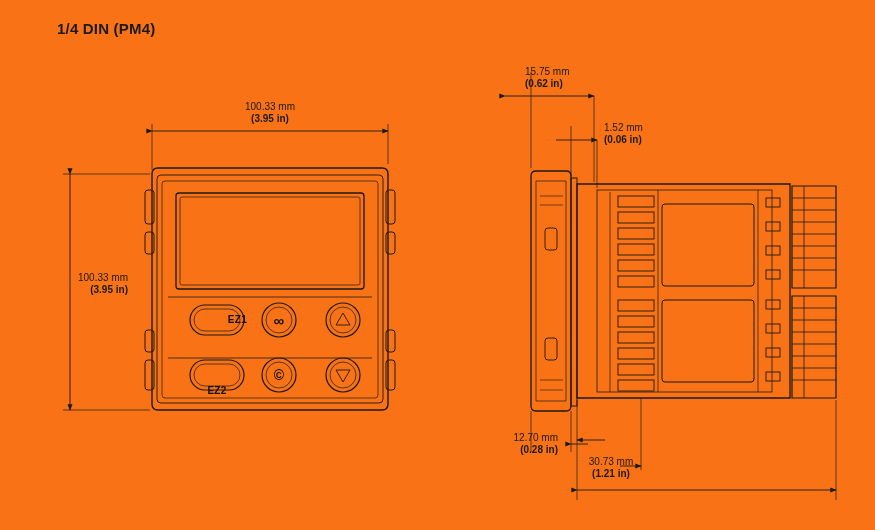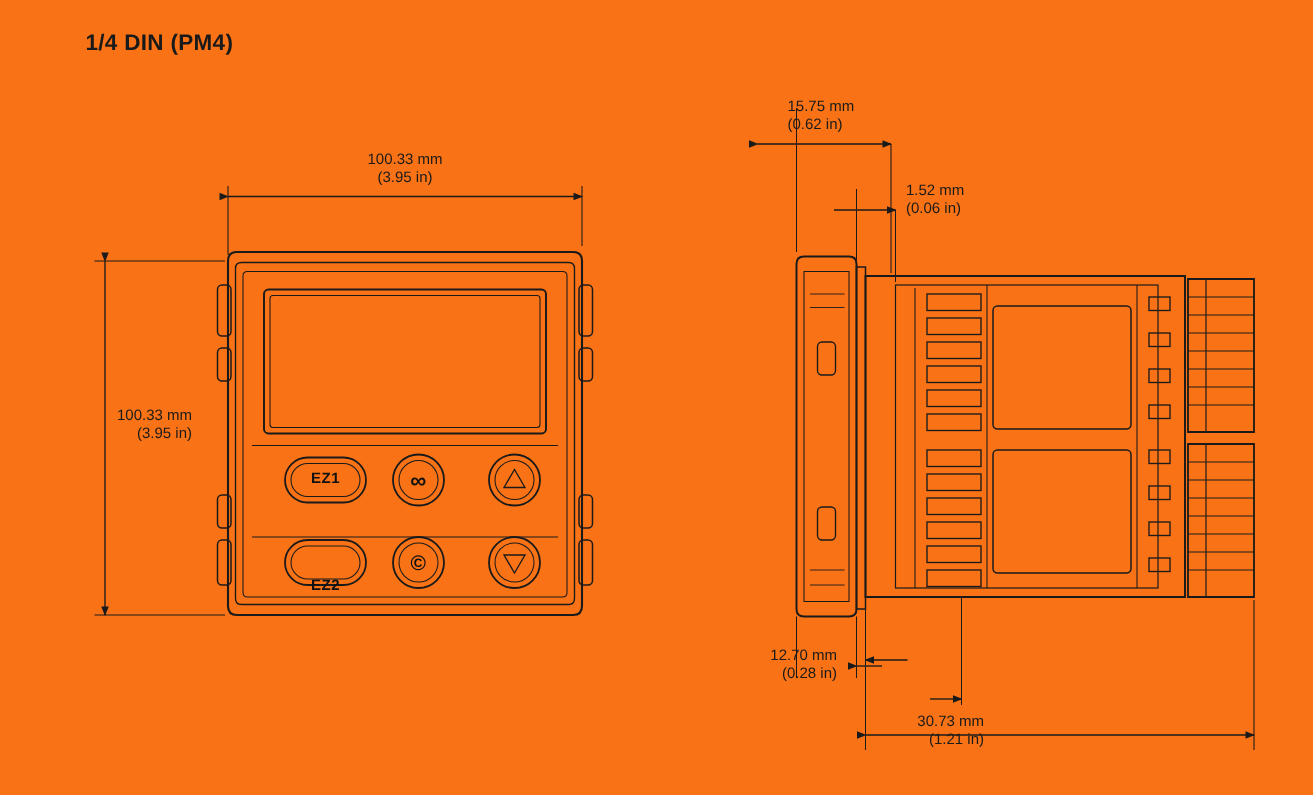--- a/index.html
+++ b/index.html
@@ -29,20 +29,21 @@
   }
   .dim-label {
     position: absolute;
     font-size: 10px;
     line-height: 12px;
     color: #1a1a1a;
     white-space: nowrap;
   }
   .dim-label .l2 {
     display: block;
+    font-weight: bold;
   }
   .center { text-align: center; }
   .right { text-align: right; }
 
   svg { display: block; }
   .svg-layer {
     position: absolute;
     left: 0;
     top: 0;
   }
@@ -235,21 +236,21 @@
 
       <g>
         <line x1="577" y1="470" x2="577" y2="500" stroke-width="0.7"></line>
         <line x1="836" y1="400" x2="836" y2="500" stroke-width="0.7"></line>
         <line x1="577" y1="490" x2="836" y2="490" stroke-width="0.9" marker-start="url(#arrStart)" marker-end="url(#arrEnd)"></line>
       </g>
 
     </g>
   </svg>
 
-  <div class="key-label" style="left:199px; top:314px; width:36px; text-align:center;">EZ1</div>
+  <div class="key-label" style="left:211px; top:314px; width:36px; text-align:right;">EZ1</div>
   <div class="key-label" style="left:199px; top:385px; width:36px; text-align:center;">EZ2</div>
   <div class="key-label" style="left:267px; top:312px; width:24px; text-align:center; font-size:15px;">∞</div>
   <div class="key-label" style="left:267px; top:367px; width:24px; text-align:center; font-size:14px;">©</div>
 
   <div class="dim-label center" style="left:205px; top:101px; width:130px;">
     <span>100.33 mm</span>
     <span class="l2">(3.95 in)</span>
   </div>
 
   <div class="dim-label right" style="left:0px; top:272px; width:128px;">
@@ -265,19 +266,19 @@
   <div class="dim-label" style="left:604px; top:122px;">
     <span>1.52 mm</span>
     <span class="l2">(0.06 in)</span>
   </div>
 
   <div class="dim-label right" style="left:440px; top:432px; width:118px;">
     <span>12.70 mm</span>
     <span class="l2">(0.28 in)</span>
   </div>
 
-  <div class="dim-label center" style="left:566px; top:476px; width:90px;text-align:right;">
+  <div class="dim-label center" style="left:566px; top:456px; width:90px;">
     <span>30.73 mm</span>
     <span class="l2">(1.21 in)</span>
   </div>
 
 
 </div>
 
 </body></html>

